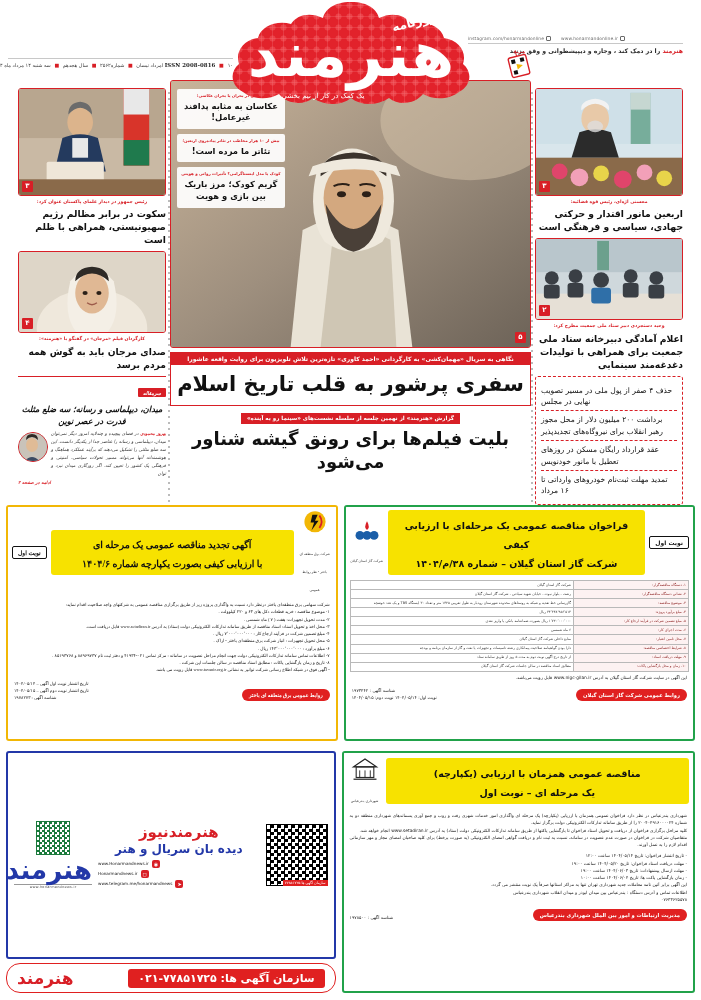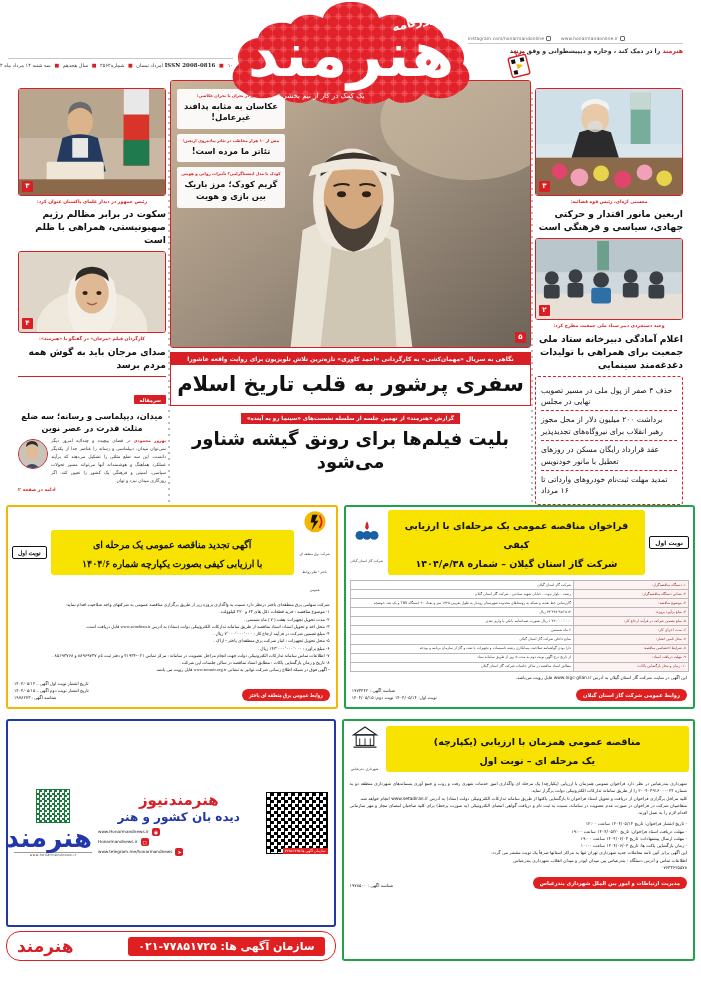--- a/index.html
+++ b/index.html
@@ -70,21 +70,21 @@
   .second-head { margin-top:3px; font-size:18px; font-weight:bold; color:#111;
       text-align:center; line-height:1.28; }
 
   
   .ovl-wrap { position:absolute; left:6px; top:8px; width:108px; z-index:4; }
   .ovl { background:rgba(255,255,255,.93); border-radius:2px; margin-bottom:5px; padding:4px 4px 5px; }
   .ovl .k { font-size:4px; color:#d81f26; text-align:center; font-weight:bold; line-height:1.4; }
   .ovl .h { margin-top:2px; font-size:8.4px; font-weight:bold; color:#111; text-align:center; line-height:1.4; }
 
   
-  .editorial { border-top:1.3px solid #d81f26; margin-top:4px; padding-top:17px; }
+  .editorial { border-top:1.3px solid #d81f26; margin-top:4px; padding-top:10px;font-style:italic; }
   .edi-tag { background:#d81f26; color:#fff; font-size:5px; font-weight:bold; padding:1.5px 5px;
       display:inline-block; border-radius:1px; position:relative; top:-7px; }
   .edi-head { font-size:8.2px; font-weight:bold; color:#111; text-align:center; line-height:1.45; margin-top:-2px;}
   .edi-body { margin-top:3px; font-size:4.5px; color:#333; text-align:justify; line-height:1.75; }
   .edi-author { display:flex; align-items:center; gap:3px; float:left; margin:2px 3px 2px 0; }
   .edi-photo { width:30px; height:30px; border-radius:50%; border:1px solid #d81f26; background:#8d8d8d;
       overflow:hidden; position:relative; }
   .edi-name { font-size:4.2px; color:#d81f26; font-weight:bold; }
   .edi-more { color:#d81f26; font-size:4.6px; font-weight:bold; text-align:left; margin-top:2px; }
 
@@ -412,21 +412,21 @@
         </span>
         <span class="edi-name">بهروز محمودی</span>
         <span>در فضای پیچیده و چندلایه امروز دیگر نمی‌توان میدان، دیپلماسی و رسانه را عناصر جدا از یکدیگر دانست. این سه ضلع مثلثی را تشکیل می‌دهند که برآیند عملکرد هماهنگ و هوشمندانه آنها می‌تواند مسیر تحولات سیاسی، امنیتی و فرهنگی یک کشور را تعیین کند. اگر روزگاری میدان نبرد و توان</span>
       </div>
       <div class="edi-more">ادامه در صفحه ۲</div>
     </div>
   </div>
 
   <div class="ads">
 
-    <div class="ad-row" style="height:204px;">
+    <div class="ad-row" style="height:236px;">
 
       <div class="ad-box" style="flex:1.06;">
         <div class="ad-head-bar">
           <span class="ad-badge">نوبت اول</span>
           <span class="ad-title">
             <span class="t1">فراخوان مناقصه عمومی یک مرحله‌ای با ارزیابی کیفی</span><br>
             <span class="t1">شرکت گاز استان گیلان – شماره ۳۸/م/۱۴۰۴</span>
           </span>
           <span class="ad-logo">
             <svg viewBox="0 0 34 26" width="30" height="24">
@@ -571,21 +571,21 @@
         </div>
       </div>
 
       <div style="flex:1; display:flex; flex-direction:column;">
         <div class="brand-box" style="flex:1;">
           <div class="qr">
             <span class="qr-lbl">سازمان آگهی ها:۷۷۸۵۱۷۲۵</span>
           </div>
           <div class="brand-mid">
             <div class="brand-t1">هنرمندنیوز</div>
-            <div class="brand-t2">دیده بان کشور و هنر</div>
+            <div class="brand-t2">دیده بان سریال و هنر</div>
             <div class="brand-links">
               <span class="blink">
                 <span class="bi">◉</span>
                 <span>www.Honarmandnews.ir</span>
               </span>
               <span class="blink">
                 <span class="bi">◻</span>
                 <span>Honarmandnews.ir</span>
               </span>
               <span class="blink">

